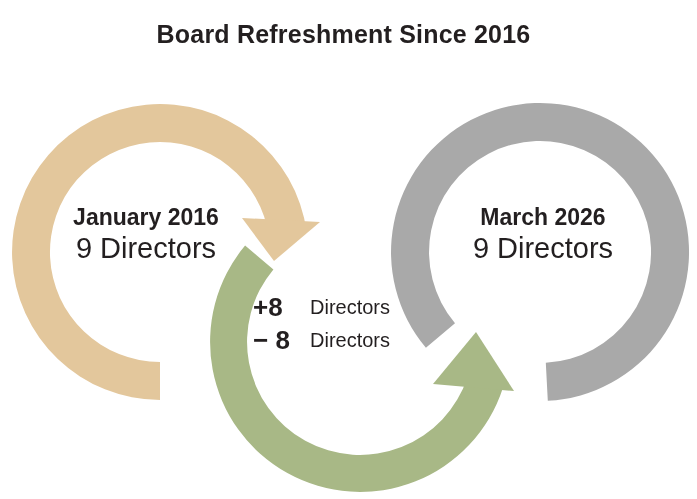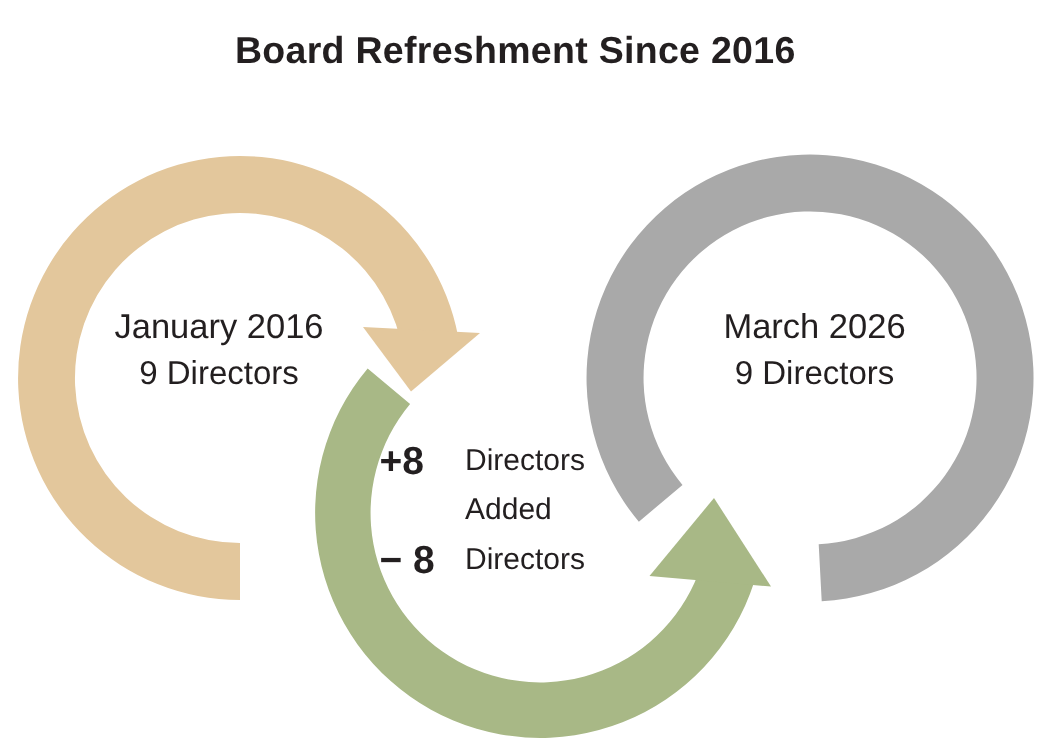--- a/index.html
+++ b/index.html
@@ -15,22 +15,22 @@
     position:absolute;left:0;top:20px;width:687px;
     text-align:center;
     font-size:25px;font-weight:bold;letter-spacing:0.2px;
   }
   .arrows-svg{position:absolute;left:0;top:0;}
   .label-block{
     position:absolute;width:220px;text-align:center;
   }
   .label-block.left{left:36px;top:202px;}
   .label-block.right{left:433px;top:202px;text-align:center;}
-  .circle-title{font-size:23px;font-weight:normal;line-height:31px;}
-  .circle-sub{font-size:22px;line-height:31px;}
+  .circle-title{font-size:23px;font-weight:bold;line-height:31px;}
+  .circle-sub{font-size:29px;line-height:31px;}
   .center-block{
     position:absolute;left:253px;top:291px;
     display:grid;grid-template-columns:57px auto;
     column-gap:0;row-gap:0;
   }
   .change-value{
     font-size:26px;font-weight:bold;line-height:33px;
     white-space:nowrap;
   }
   .change-label{font-size:20px;line-height:33px;}
@@ -61,21 +61,20 @@
 
   <div class="label-block right">
     <div class="circle-title">March 2026</div>
     <div class="circle-sub">9 Directors</div>
   </div>
 
   <div class="center-block">
     <div class="change-value">+8</div>
     <div class="change-label">
       <div>Directors</div>
-      <div>Added</div>
     </div>
     <div class="change-value">− 8</div>
     <div class="change-label">
       <div>Directors</div>
     </div>
   </div>
 
 </div>
 
 </body></html>

